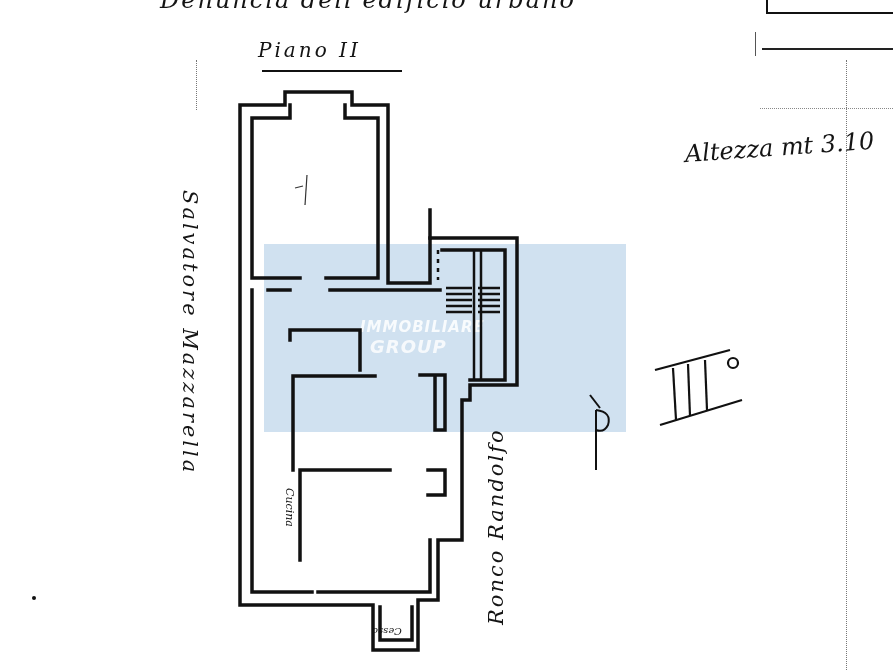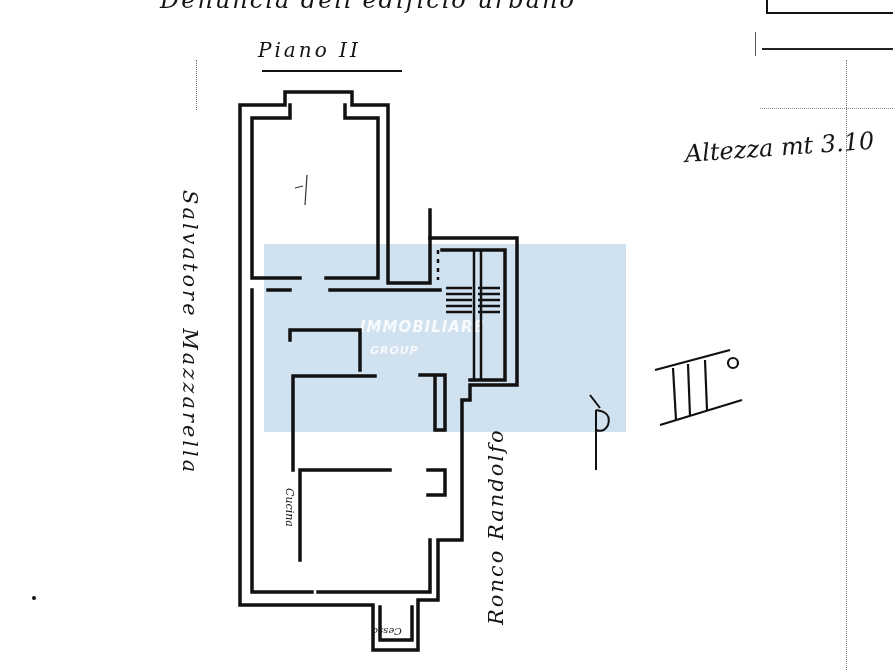--- a/index.html
+++ b/index.html
@@ -12,22 +12,22 @@
   .floor-label-underline { left: 262px; top: 70px; width: 140px; height: 2px; background:#111; }
   .height-label { left: 684px; top: 140px; font-size: 24px; transform: rotate(-4deg); transform-origin: left top; }
   .street-left { left: 178px; top: 190px; font-size: 21px; writing-mode: vertical-rl; letter-spacing: 3px; }
   .street-right { left: 484px; top: 440px; font-size: 21px; transform: rotate(-90deg); transform-origin: left top; top: 625px; letter-spacing: 2px; }
   .room-label-cucina { left: 283px; top: 488px; font-size: 11px; writing-mode: vertical-rl; }
   .room-label-cassa { left: 372px; top: 626px; font-size: 10px; transform: rotate(180deg); }
   .frame-box { border: 2px solid #111; }
   .watermark { left: 264px; top: 244px; width: 362px; height: 188px; background: rgba(170,200,228,0.55); }
   .watermark-text { left: 360px; top: 318px; font-family: "DejaVu Sans", sans-serif; font-weight: bold;
                     font-style: italic; color: rgba(255,255,255,0.85); font-size: 15px; letter-spacing: 1px; text-align: center; }
-  .watermark-text2 { left: 370px; top: 344px; font-family: "DejaVu Sans", sans-serif; font-weight: bold;
-                     font-style: italic; color: rgba(255,255,255,0.8); font-size: 11px; letter-spacing: 1px; }
+  .watermark-text2 { left: 370px; top: 336px; font-family: "DejaVu Sans", sans-serif; font-weight: bold;
+                     font-style: italic; color: rgba(255,255,255,0.8); font-size: 18px; letter-spacing: 1px; }
   .dots { border-left: 1px dotted #777; }
   svg { position: absolute; left: 0; top: 0; }
 </style>
 </head>
 <body>
 
 <div class="abs hand header-text">Denuncia dell'edificio urbano</div>
 
 <div class="abs frame-box" style="left:766px; top:-6px; width:140px; height:18px; border-top:none;"></div>
 <div class="abs" style="left:762px; top:48px; width:140px; height:2px; background:#222;"></div>

